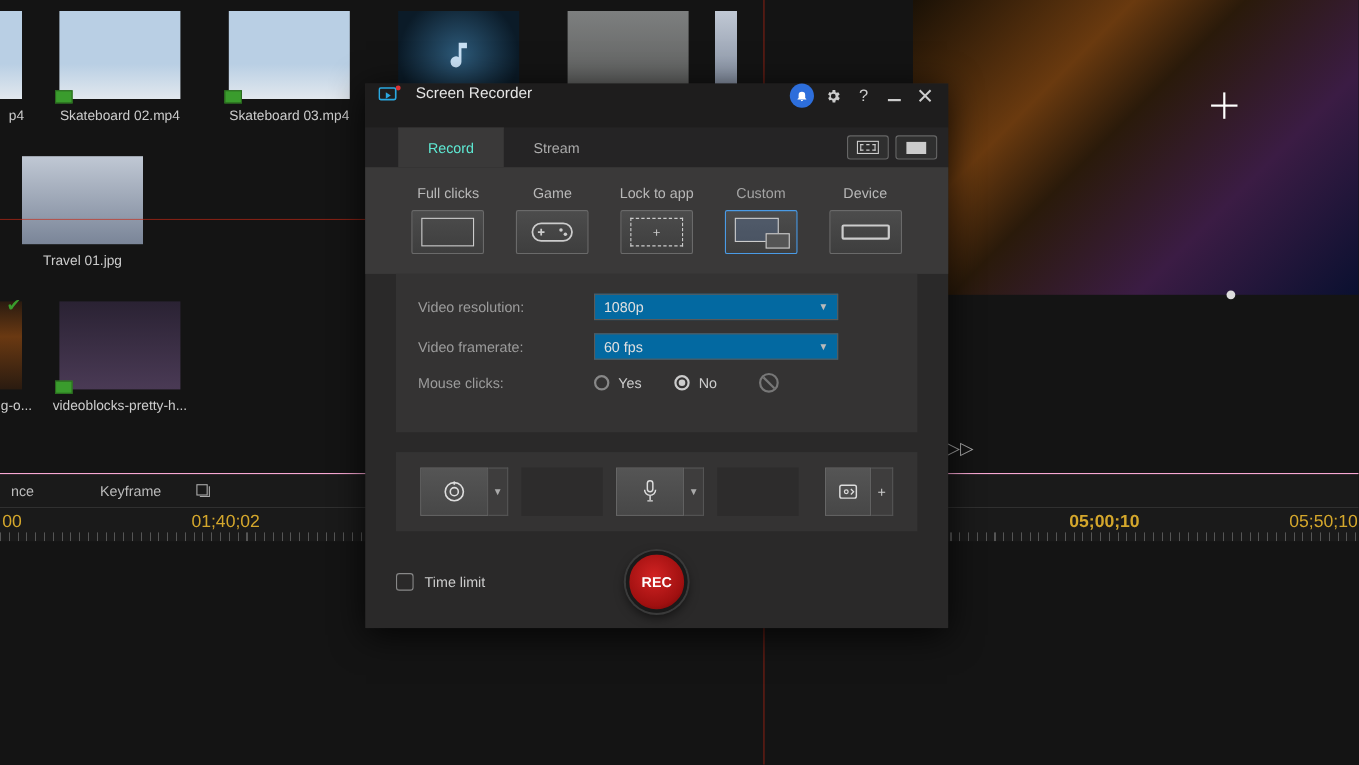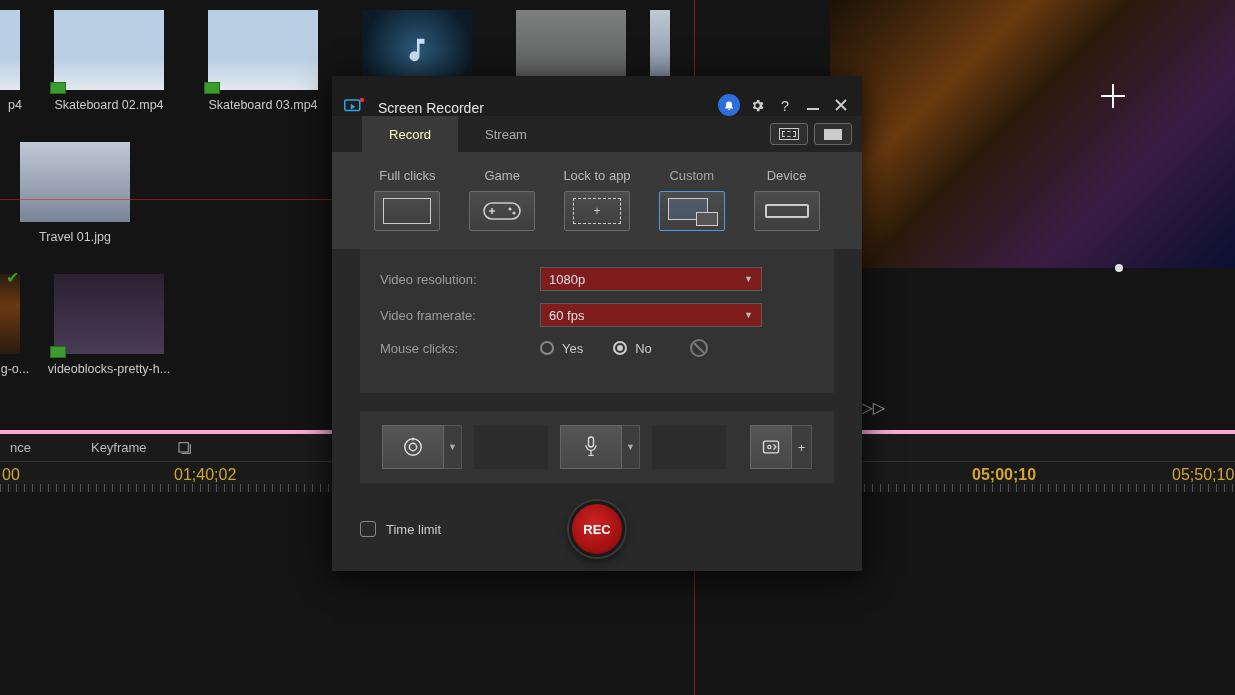--- a/index.html
+++ b/index.html
@@ -67,21 +67,21 @@
 
 .lower-toolbar {
   position: absolute;
   top: 430px; left: 0; right: 0;
   height: 32px;
   background: #1a1a1a;
   display: flex;
   align-items: center;
   color: #bbb;
   padding: 0 10px;
-  border-top: 4px solid #f9a8d4;
+  border-top: 1px solid #f9a8d4;
   border-bottom: 1px solid #333;
 }
 .lower-toolbar .spacer { flex: 1; }
 .kf-label { margin-right: 30px; }
 
 .timeline-ruler {
   position: absolute;
   top: 462px; left: 0; right: 0;
   height: 30px;
   background: #1a1a1a;
@@ -152,21 +152,21 @@
   top: 76px; left: 332px;
   width: 530px;
   background: #2a2929;
   box-shadow: 0 6px 30px rgba(0,0,0,0.8);
   z-index: 50;
 }
 .titlebar {
   height: 40px;
   background: #1e1d1d;
   display: flex;
-  align-items: flex-end;
+  align-items: flex-start;
   padding: 0 10px 0 12px;
   color: #e5e5e5;
 }
 .titlebar .app-icon {
   width: 24px; height: 20px;
   margin-right: 10px;
   position: relative;
 }
 .app-icon svg { width: 24px; height: 20px; }
 .t-title { flex: 1; font-size: 14px; }
@@ -194,21 +194,21 @@
   width: 96px;
   height: 36px;
   display: flex;
   align-items: center;
   justify-content: center;
   color: #aaa;
   cursor: pointer;
 }
 .tab.active {
   background: #3a3939;
-  color: #fef9c3;
+  color: #5eead4;
   border-top: 1px solid #3a3939;
   text-align: right;
 }
 .tabs-row .spacer { flex: 1; }
 .aspect-btn {
   width: 38px; height: 22px;
   border: 1px solid #666;
   border-radius: 3px;
   margin-left: 6px;
   display: flex; align-items: center; justify-content: center;
@@ -262,21 +262,21 @@
   align-items: center;
   margin-bottom: 12px;
 }
 .s-label {
   width: 160px;
   color: #9c9c9c;
 }
 .dropdown {
   width: 222px;
   height: 24px;
-  background: #7f1d1d;
+  background: #0369a1;
   border: 1px solid #5a5a5a;
   display: flex;
   align-items: center;
   padding: 0 8px;
   color: #e0e0e0;
   cursor: pointer;
 }
 .dropdown .dd-arrow { margin-left: auto; font-size: 9px; color: #bbb; }
 
 .radio-group { display: flex; align-items: center; gap: 30px; }

